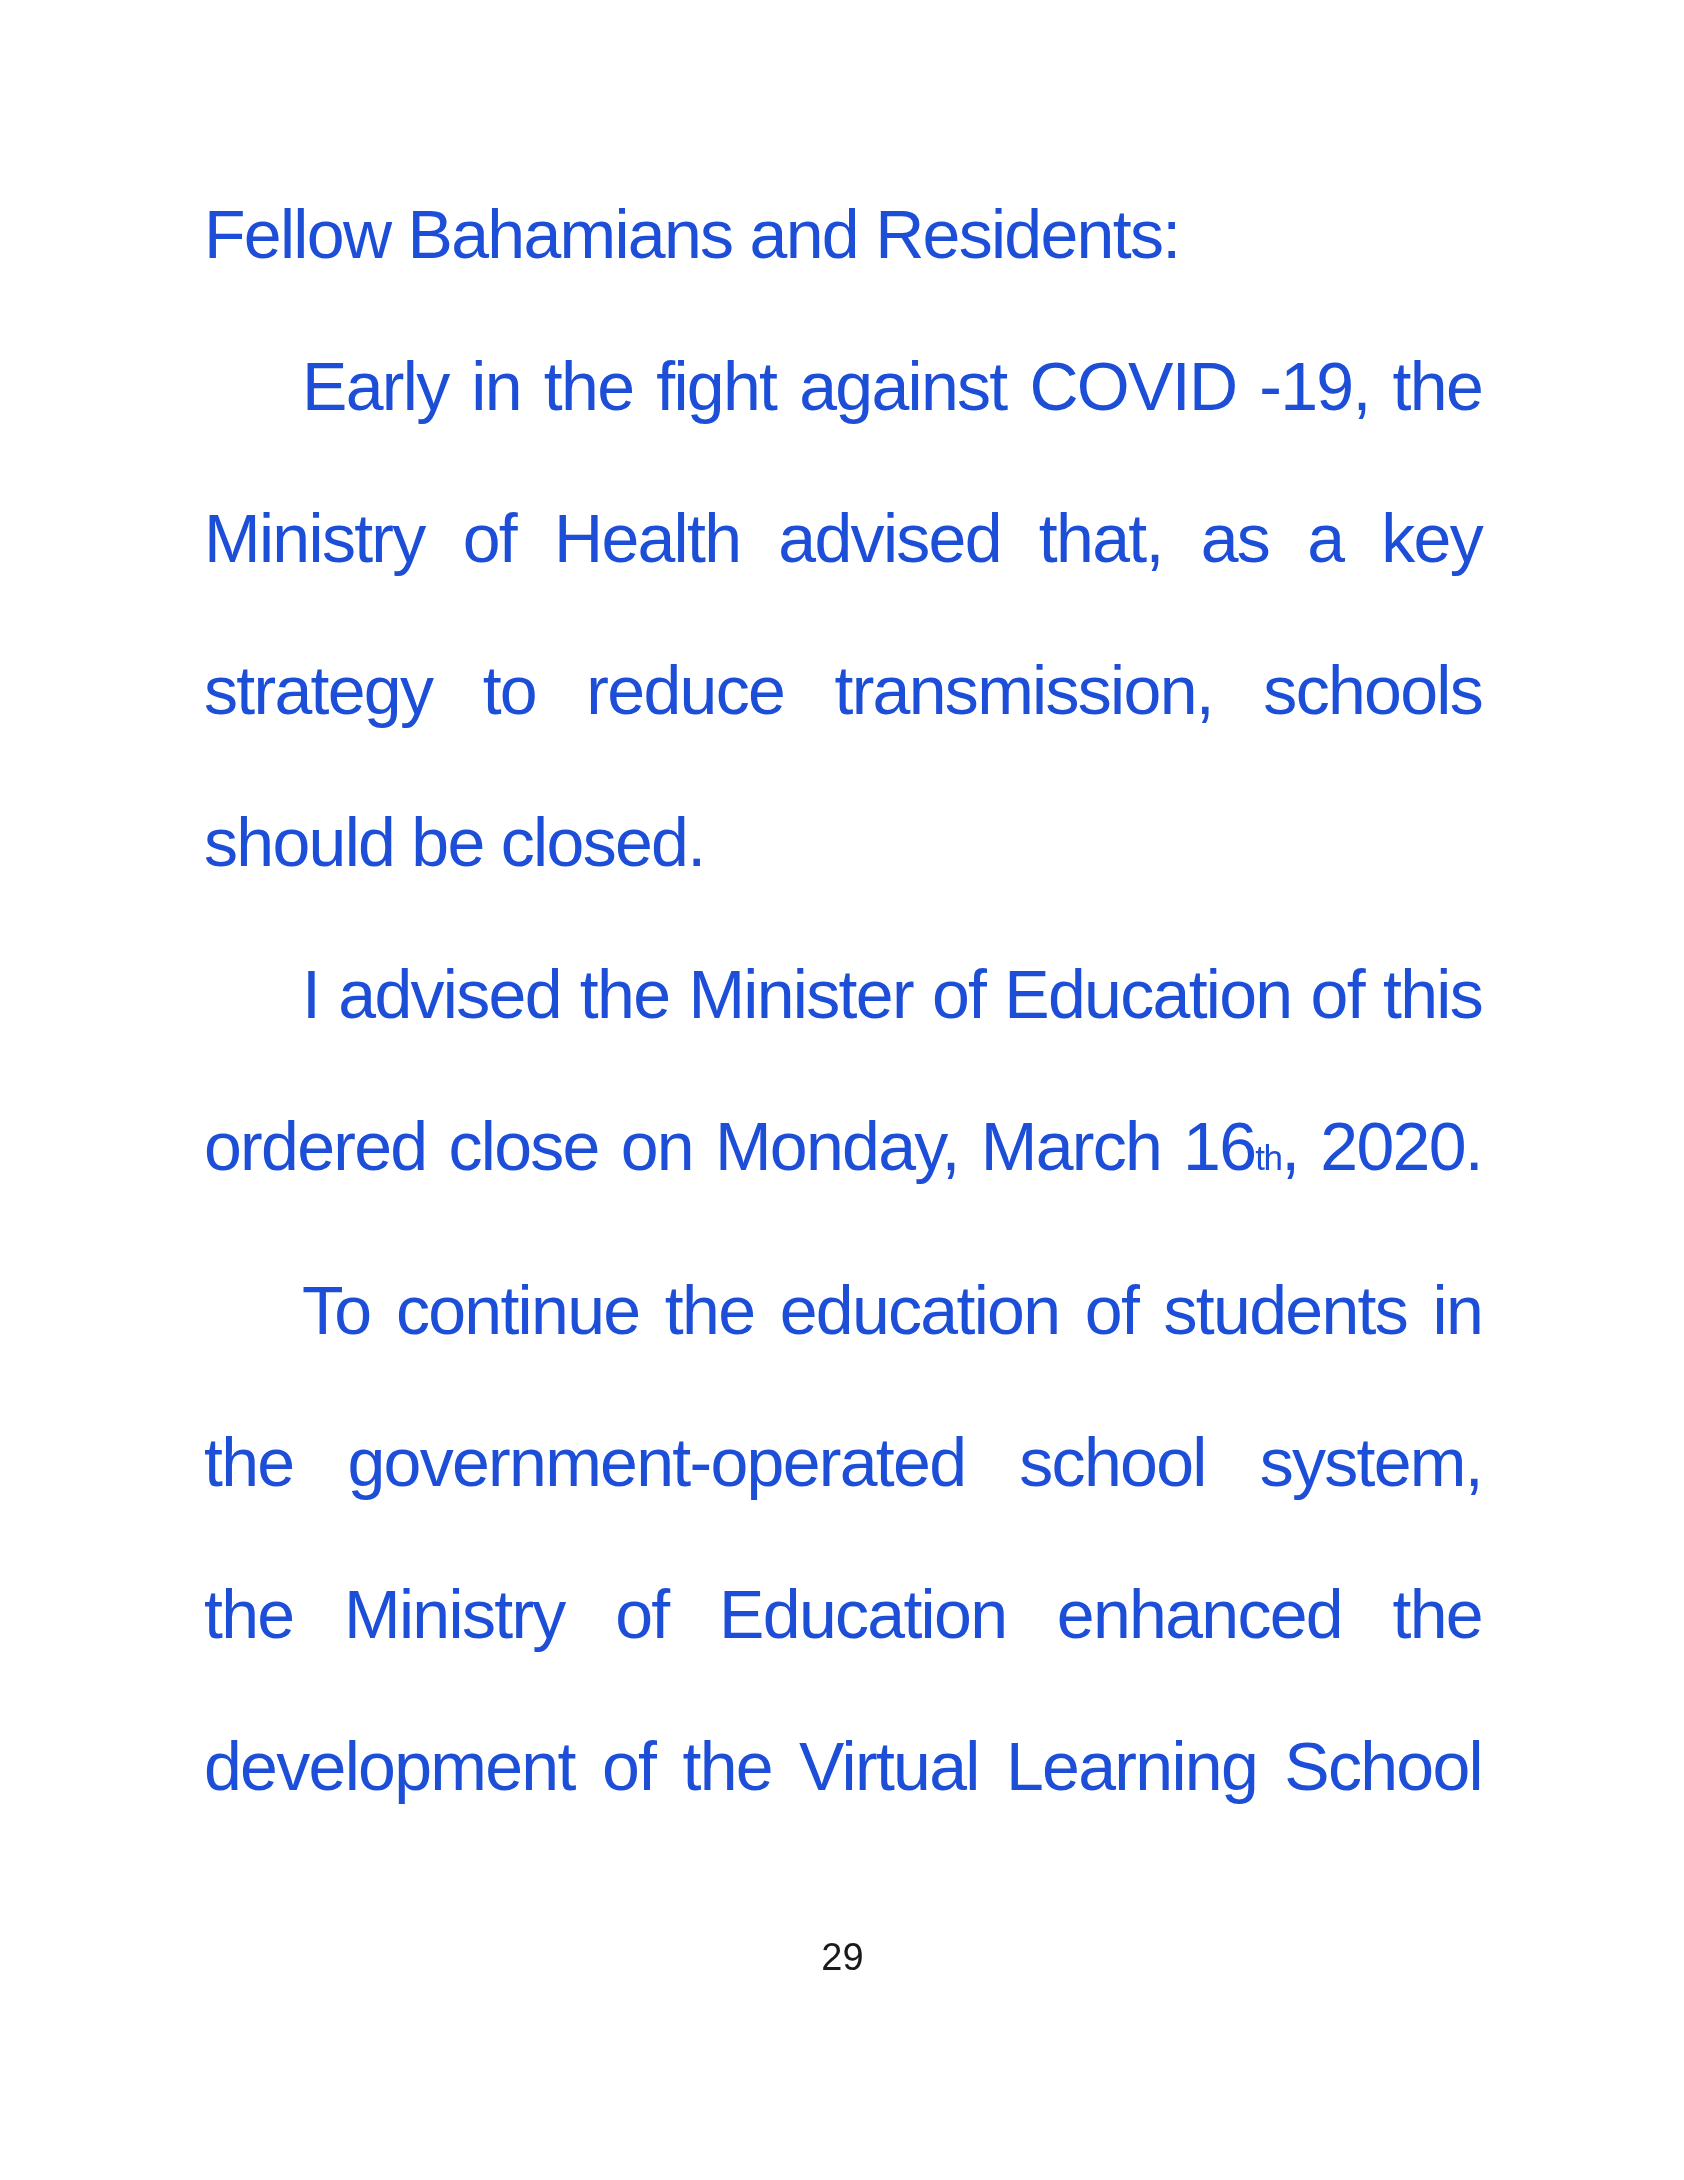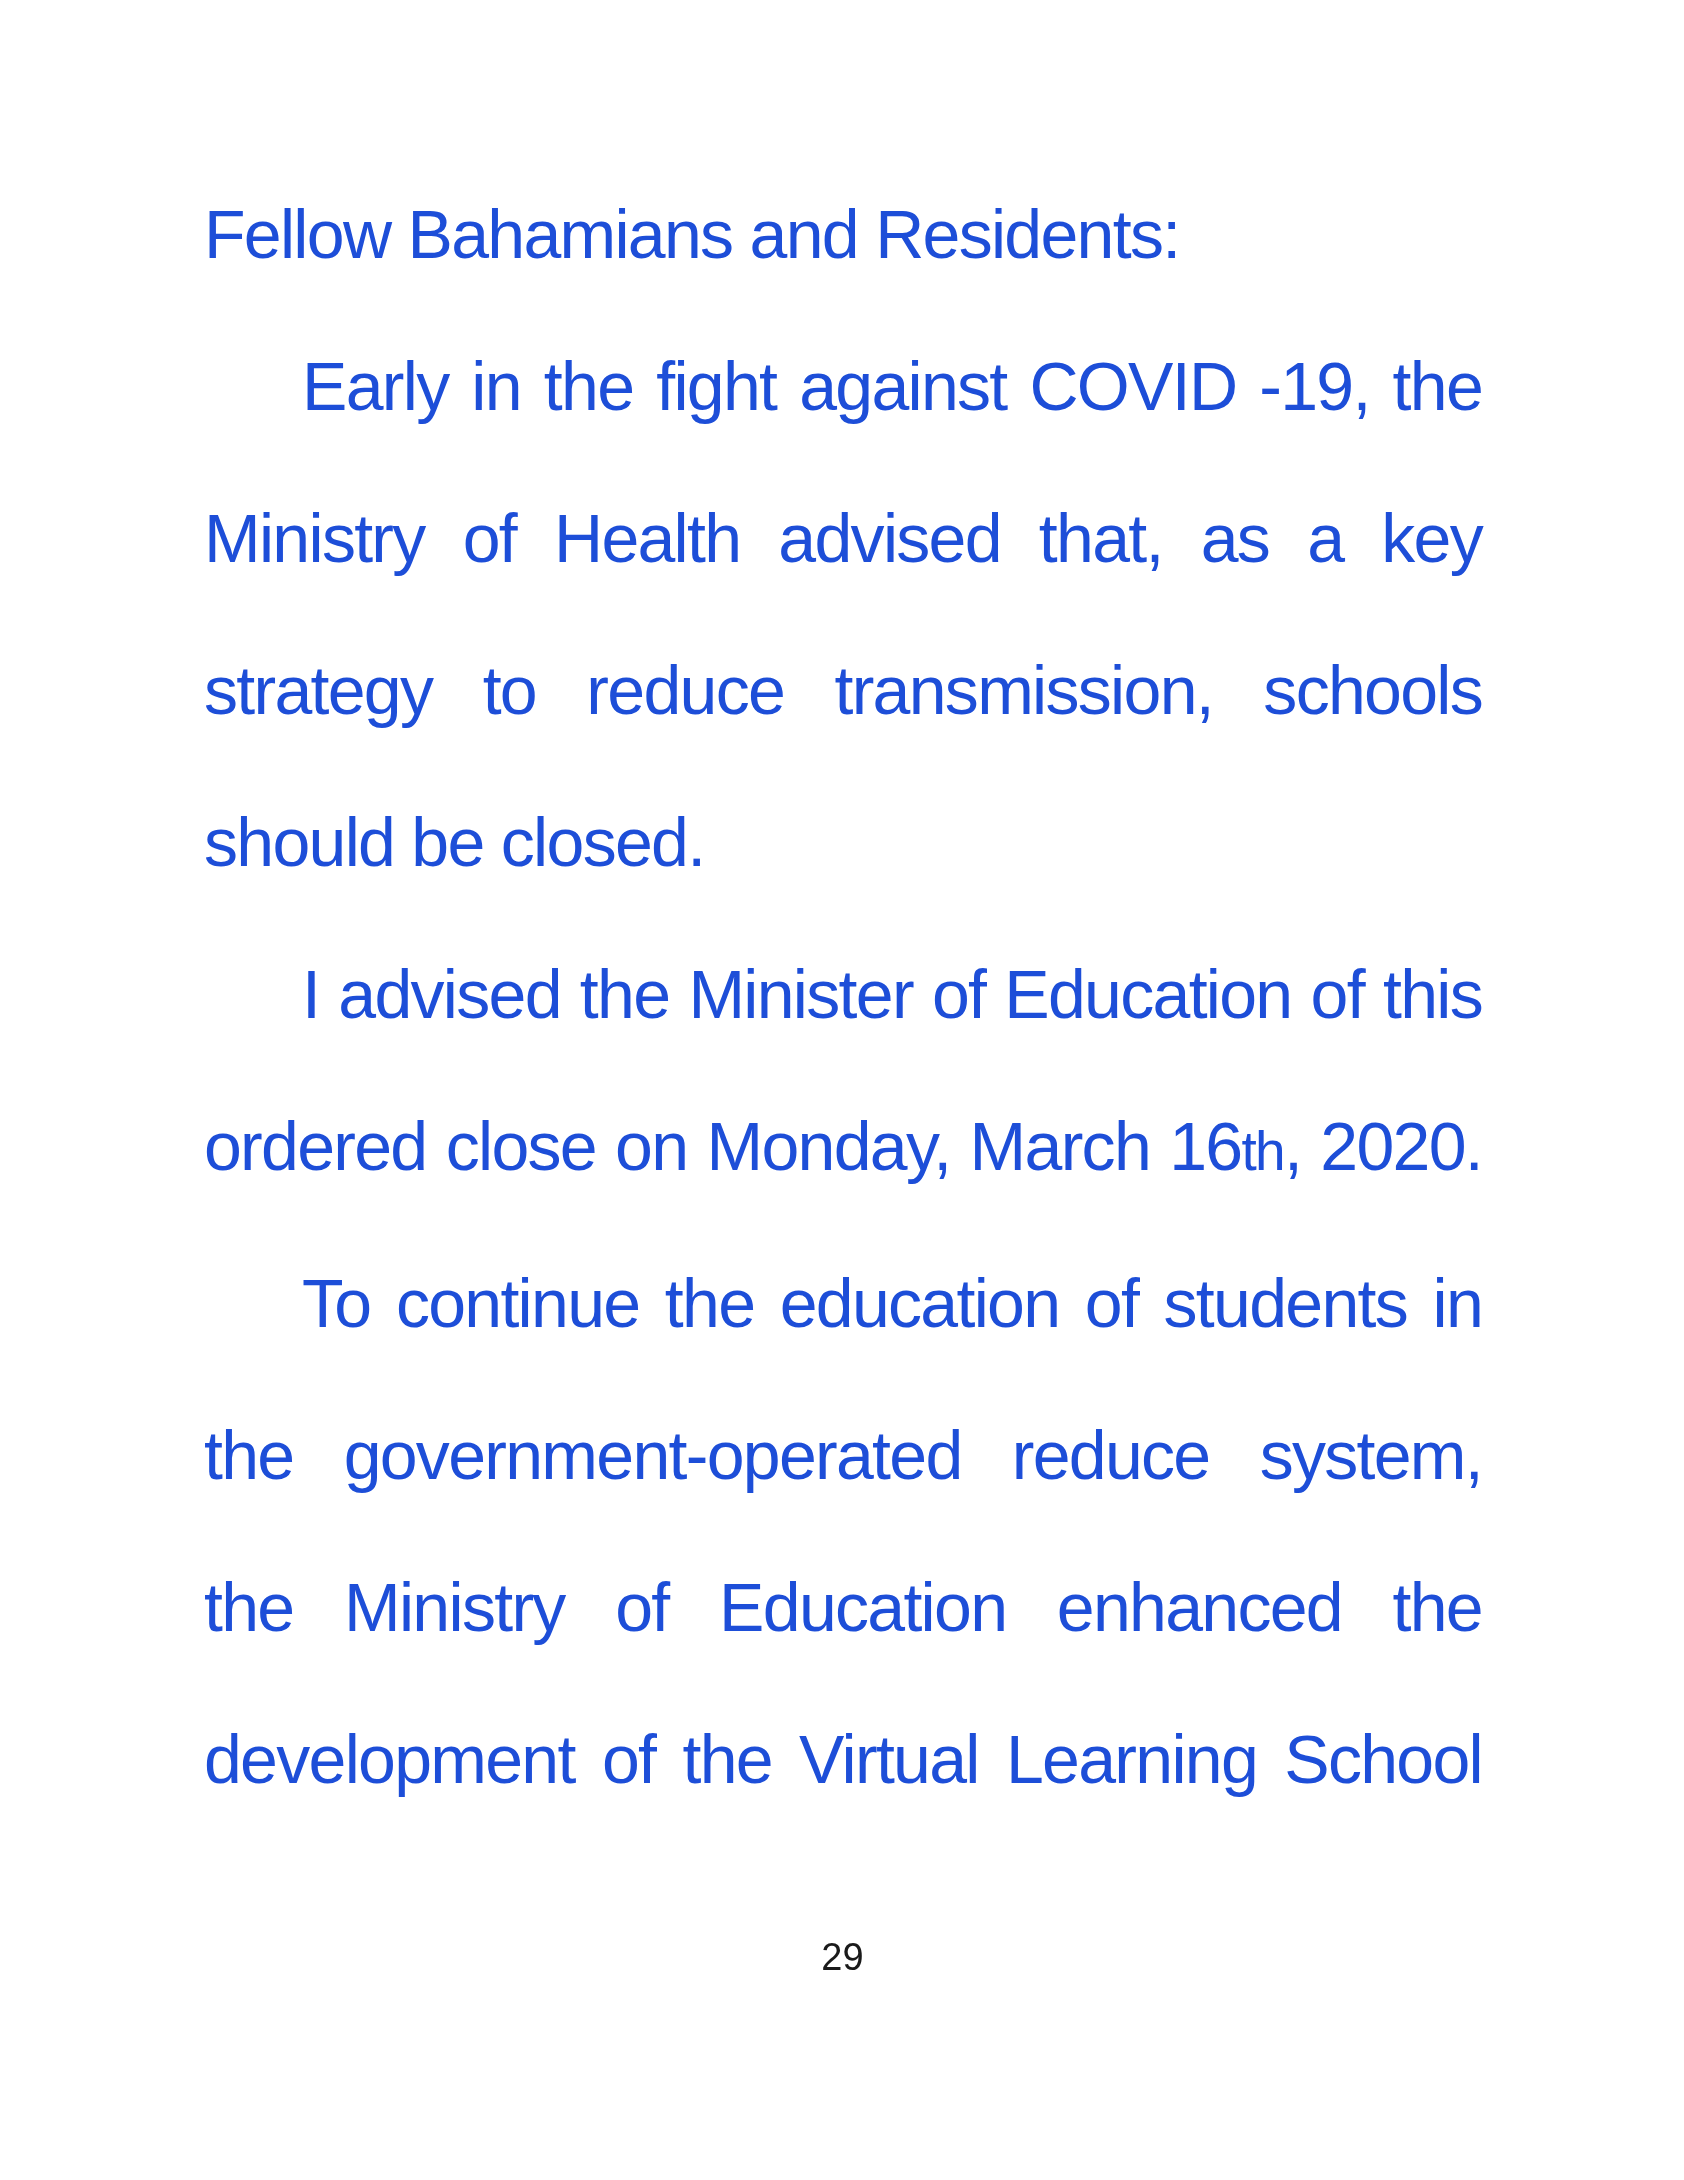--- a/index.html
+++ b/index.html
@@ -36,21 +36,21 @@
     text-align: left;
   }
   .line.justify {
     text-align: justify;
     text-align-last: justify;
   }
   .line.indent {
     padding-left: 98px;
   }
   .seg.small {
-    font-size: 55px;
+    font-size: 35px;
     vertical-align: baseline;
   }
   .page-number {
     position: absolute;
     left: 0;
     top: 1938px;
     width: 100%;
     text-align: center;
     font-size: 38px;
     line-height: 38px;
@@ -64,19 +64,19 @@
 <div class="page">
   <div class="speech-body">
       <div class="line"><span class="seg">Fellow Bahamians and Residents:</span></div>
       <div class="line justify indent"><span class="seg">Early in the fight against COVID -19, the</span></div>
       <div class="line justify"><span class="seg">Ministry of Health advised that, as a key</span></div>
       <div class="line justify"><span class="seg">strategy to reduce transmission, schools</span></div>
       <div class="line"><span class="seg">should be closed.</span></div>
       <div class="line justify indent"><span class="seg">I advised the Minister of Education of this</span></div>
       <div class="line justify"><span class="seg">ordered close on Monday, March 16</span><span class="seg small">th</span><span class="seg">, 2020.</span></div>
       <div class="line justify indent"><span class="seg">To continue the education of students in</span></div>
-      <div class="line justify"><span class="seg">the government-operated reduce system,</span></div>
+      <div class="line justify"><span class="seg">the government-operated school system,</span></div>
       <div class="line justify"><span class="seg">the Ministry of Education enhanced the</span></div>
       <div class="line justify"><span class="seg">development of the Virtual Learning School</span></div>
     </div>
   <div class="page-number">29</div>
 </div>
 
 
 </body></html>

